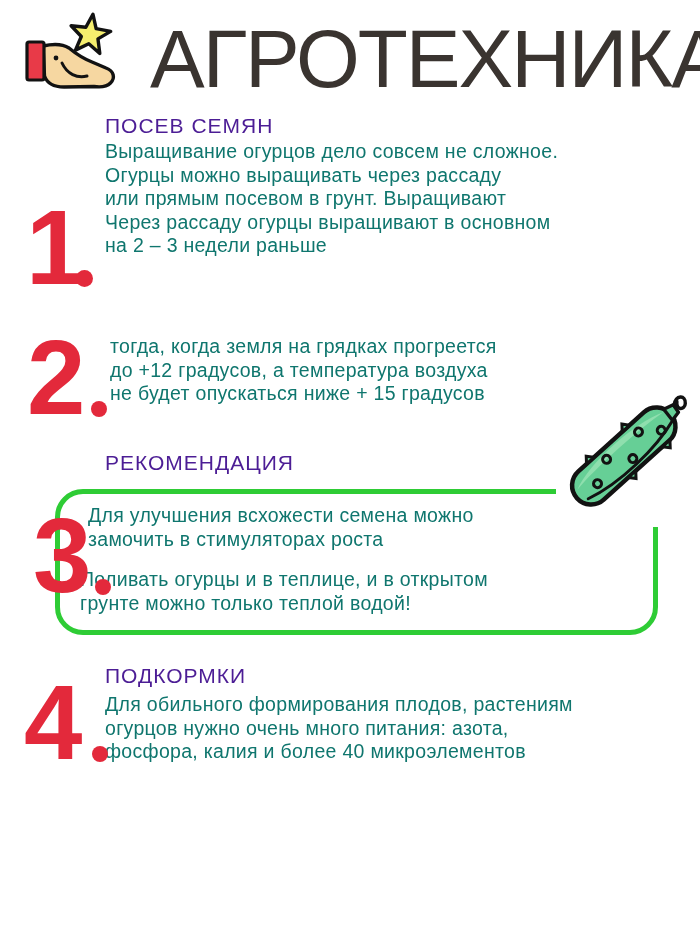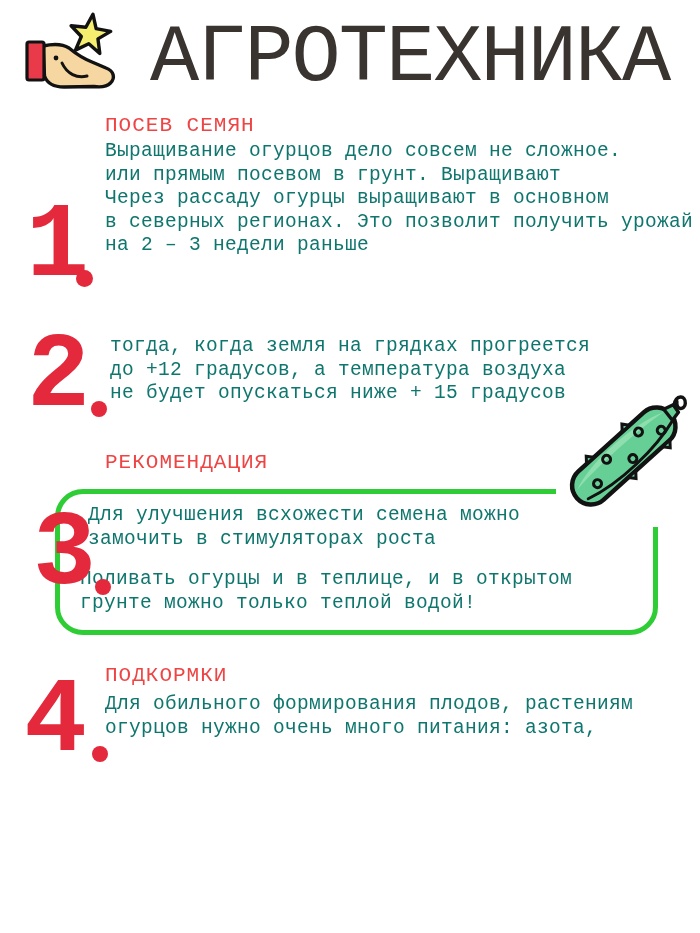--- a/index.html
+++ b/index.html
@@ -1,25 +1,25 @@
 <!DOCTYPE html>
 <html><head>
 <meta charset="utf-8">
 <style>
   html,body{margin:0;padding:0;}
   body{background:#ffffff;font-family:"Liberation Sans", sans-serif;}
-  .page{position:relative;width:700px;height:933px;background:#ffffff;overflow:hidden;font-family:Liberation Mono, monospace;}
+  .page{position:relative;width:700px;height:933px;background:#ffffff;overflow:hidden;}
 
   
   .logo-svg{position:absolute;left:16px;top:6px;width:114px;height:92px;}
   .page-title{position:absolute;left:150px;top:18px;font-size:82px;line-height:1;
     font-weight:400;color:#3a3430;letter-spacing:-2px;white-space:nowrap;}
 
   
-  .sec-heading{position:absolute;font-size:21px;letter-spacing:1px;color:#ef4444;
+  .sec-heading{position:absolute;font-size:21px;letter-spacing:1px;color:#4c1d95;
     font-weight:400;white-space:nowrap;}
   #h-s1{left:105px;top:114px;}
   #h-rec{left:105px;top:451px;text-align:right;}
   #h-s4{left:105px;top:664px;}
 
   
   .body-block{position:absolute;font-size:19.5px;line-height:23.5px;color:#0f766e;
     letter-spacing:0.3px;white-space:nowrap;}
   #b-s1{left:105px;top:140px;}
   #b-s2{left:110px;top:335px;}
@@ -66,23 +66,23 @@
     </g>
   </svg>
 
   <div class="page-title">АГРОТЕХНИКА</div>
 
   <div class="step-num" id="n1">1</div>
   <div class="step-dot" id="d1"></div>
   <div class="sec-heading" id="h-s1">ПОСЕВ СЕМЯН</div>
   <div class="body-block" id="b-s1">
     <div>Выращивание огурцов дело совсем не сложное.</div>
+    <div>Огурцы можно выращивать через рассаду</div>
     <div>или прямым посевом в грунт. Выращивают</div>
     <div>Через рассаду огурцы выращивают в основном</div>
-    <div>в северных регионах. Это позволит получить урожай</div>
     <div>на 2 – 3 недели раньше</div>
   </div>
 
   <div class="step-num" id="n2">2</div>
   <div class="step-dot" id="d2"></div>
   <div class="body-block" id="b-s2">
     <div>тогда, когда земля на грядках прогреется</div>
     <div>до +12 градусов, а температура воздуха</div>
     <div>не будет опускаться ниже + 15 градусов</div>
   </div>
@@ -124,15 +124,16 @@
     <div>Поливать огурцы и в теплице, и в открытом</div>
     <div>грунте можно только теплой водой!</div>
   </div>
 
   <div class="step-num" id="n4">4</div>
   <div class="step-dot" id="d4"></div>
   <div class="sec-heading" id="h-s4">ПОДКОРМКИ</div>
   <div class="body-block" id="b-s4">
     <div>Для обильного формирования плодов, растениям</div>
     <div>огурцов нужно очень много питания: азота,</div>
+    <div>фосфора, калия и более 40 микроэлементов</div>
   </div>
 
 </div>
 
 </body></html>

